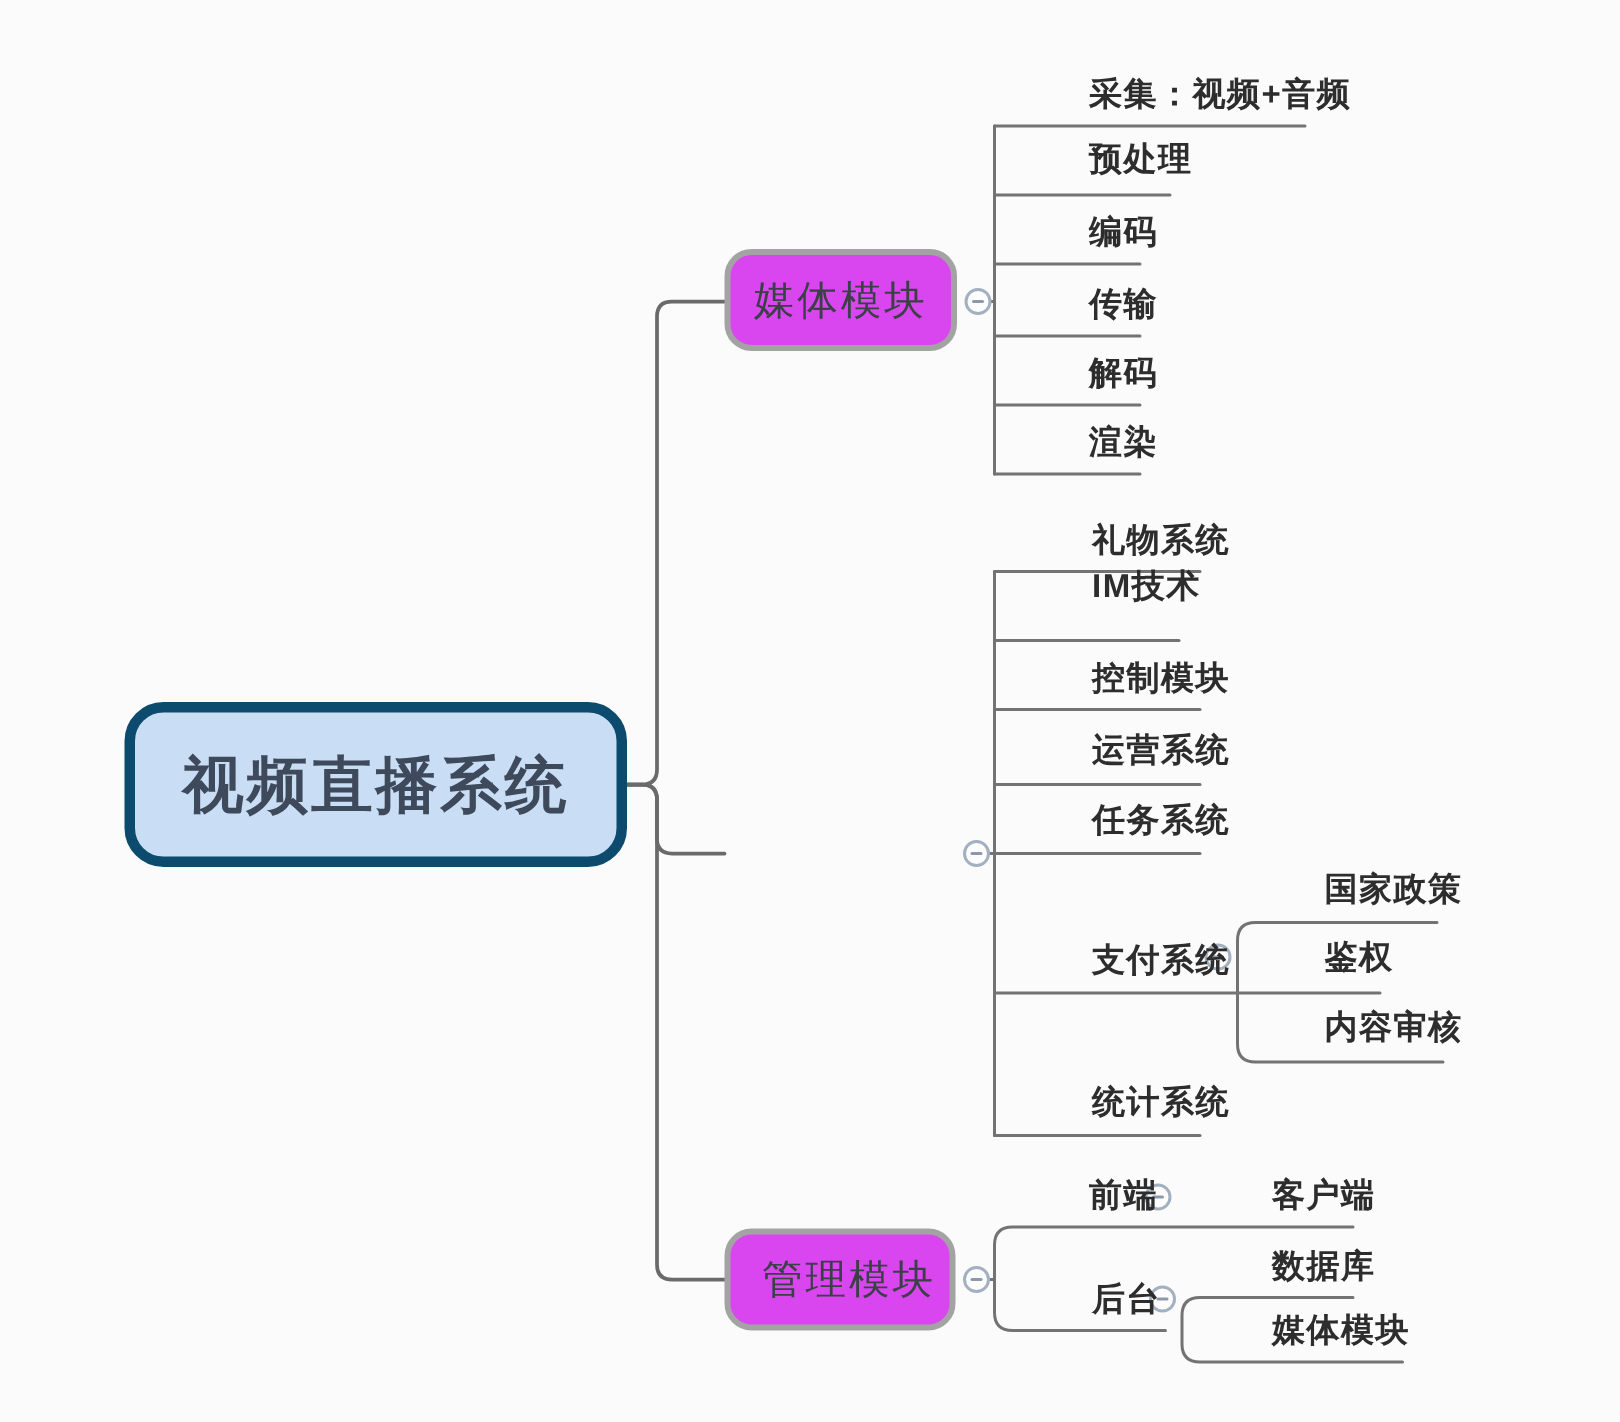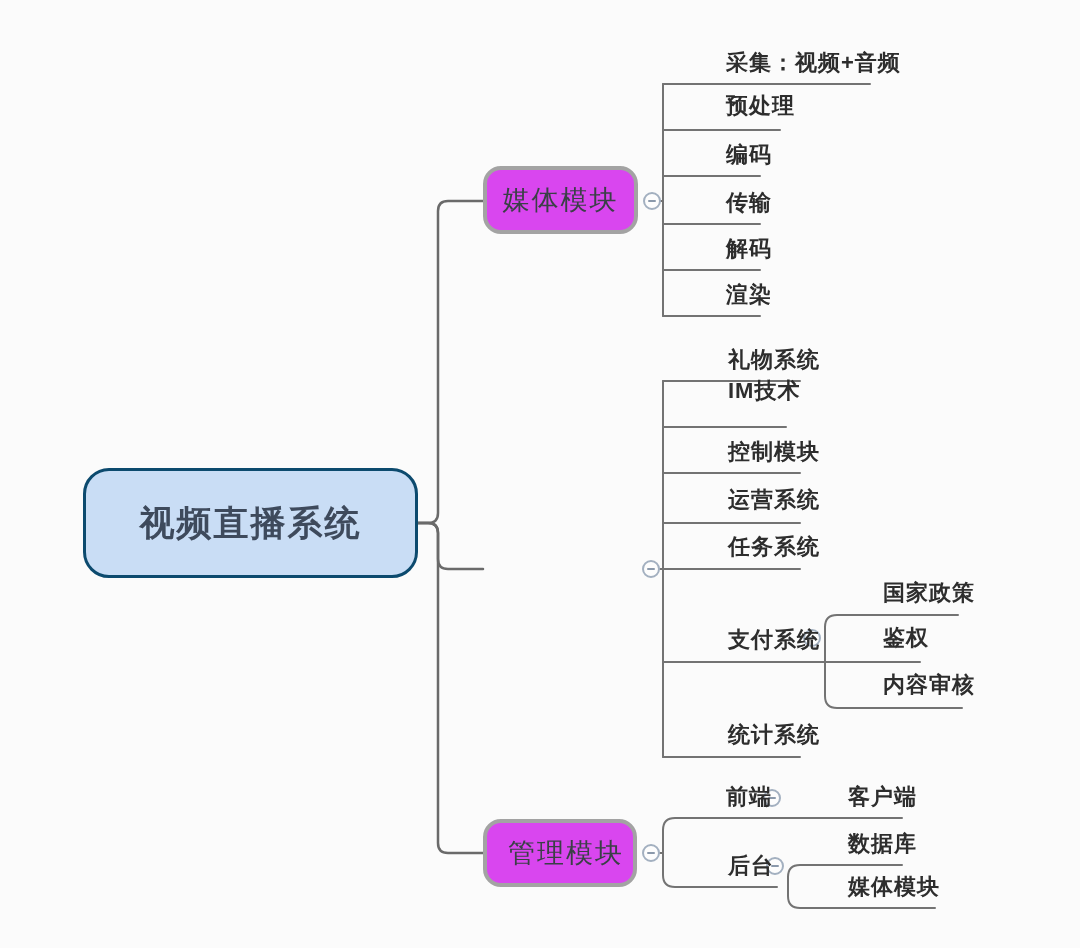--- a/index.html
+++ b/index.html
@@ -11,22 +11,22 @@
   .wires{position:absolute;left:0;top:0;width:1080px;height:948px;}
   .wires path{fill:none;stroke:#737373;stroke-width:2;stroke-linecap:round;}
   .wires path.trunk{stroke:#6a6a6a;stroke-width:2.5;}
   .node{
     position:absolute;box-sizing:border-box;display:flex;
     align-items:center;justify-content:center;white-space:nowrap;
     cursor:default;
   }
   .root-node{
     left:83px;top:468px;width:335px;height:110px;
-    background:#c9ddf5;border:3px solid #0c4a6e;border-radius:26px;
-    font-size:35px;font-weight:700;color:#3e4a5c;letter-spacing:2px;
+    background:#c9ddf5;border:7px solid #0c4a6e;border-radius:26px;
+    font-size:41px;font-weight:700;color:#3e4a5c;letter-spacing:2px;
   }
   .module-node{
     background:#d946ef;border:4px solid #a3a3a3;border-radius:18px;
     font-size:27px;font-weight:400;color:#3a4046;letter-spacing:2px;
   }
   .module-media{left:483px;top:166px;width:155px;height:68px;}
   .module-service{left:483px;top:535px;width:155px;height:66px;}
   .module-management{left:483px;top:819px;width:154px;height:68px;padding-left:12px;}
   .leaf{
     position:absolute;height:30px;line-height:30px;white-space:nowrap;

